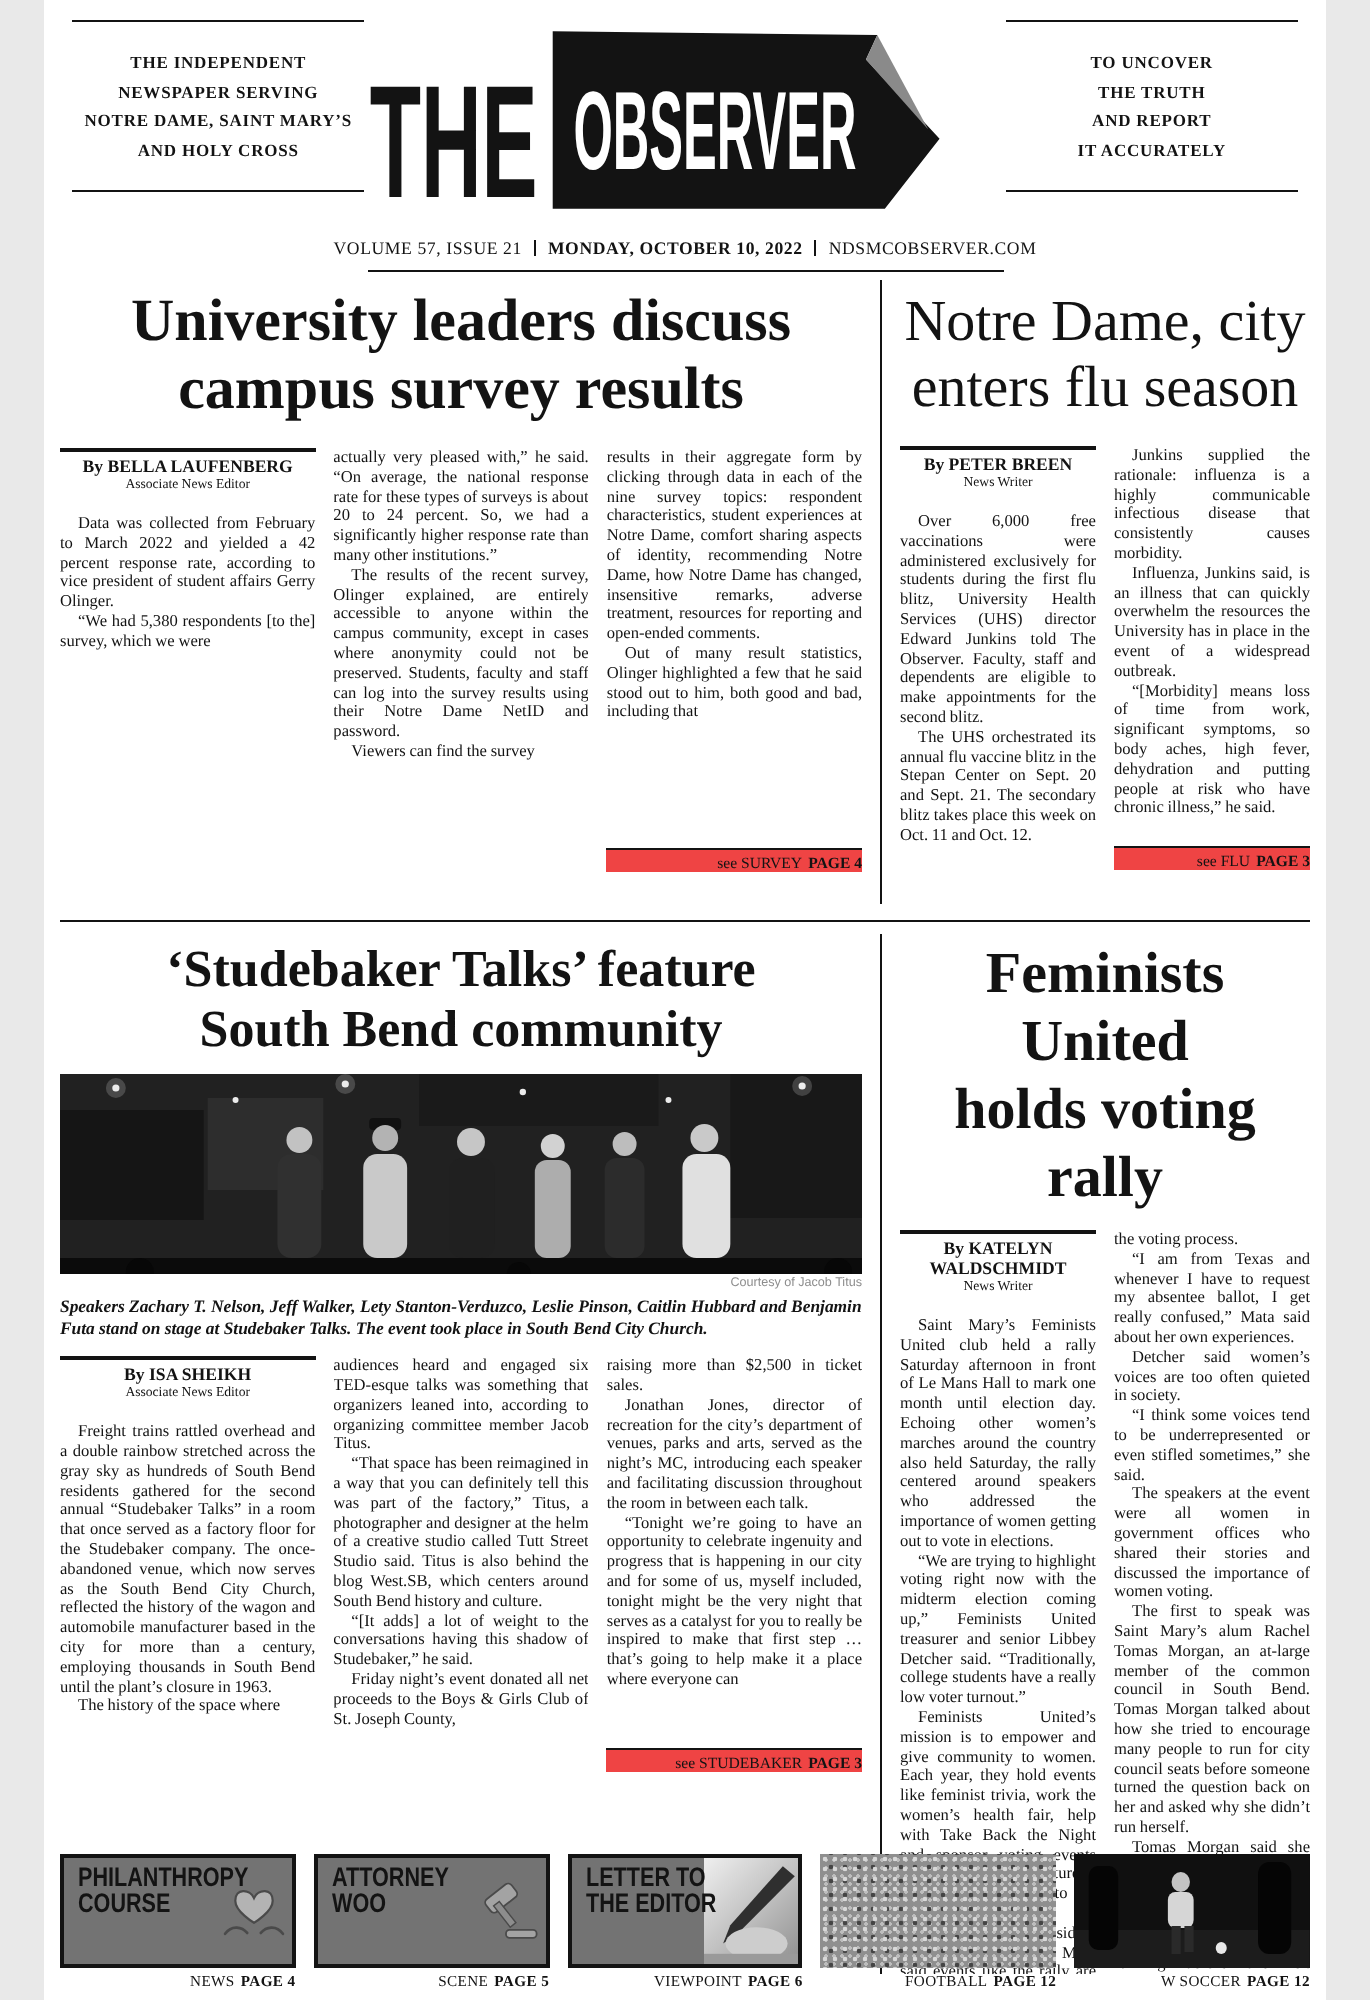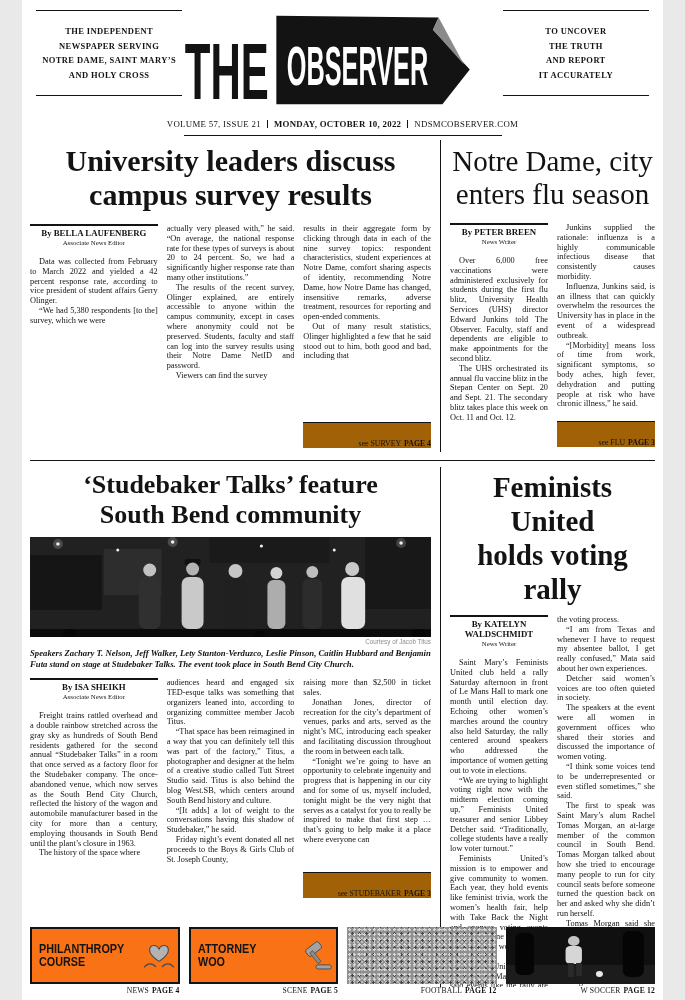--- a/index.html
+++ b/index.html
@@ -38,36 +38,36 @@
   .cols-stude{height:224px;}
   .cols-voting{height:372px;}
 
   .col p{margin:0;font-size:8.3px;line-height:9.8px;text-indent:9px;word-spacing:-.2px;}
   .col p.cont{text-indent:0;}
 
   .byline-block{border-top:2px solid #131313;padding-top:2px;margin-bottom:11px;text-align:center;}
   .byline{font-weight:bold;font-size:8.8px;}
   .byline-sub{font-size:6.8px;margin-top:1px;}
 
-  .jump{position:absolute;left:0;right:0;bottom:4px;background:#a16207;border-top:1px solid #131313;
-        padding-top:16px;text-align:right;font-size:7.8px;}
+  .jump{position:absolute;left:0;right:0;bottom:16px;background:#ef4444;border-top:1px solid #131313;
+        padding-top:2px;text-align:right;font-size:7.8px;}
   .jump b{margin-left:3px;}
 
   
   .photo{width:100%;height:100px;display:block;}
   .credit{text-align:right;font-size:6.3px;color:#8d8d8d;margin:1px 0 3px;
           font-family:"Liberation Sans",sans-serif;}
   .caption{font-weight:bold;font-style:italic;font-size:8.7px;line-height:10.6px;
            margin-bottom:9px;text-align:left;}
 
   
   .teasers{position:absolute;left:8px;right:8px;bottom:5px;display:flex;gap:9px;}
   .teaser{flex:1 1 0;min-width:0;}
   .t-media{height:57px;position:relative;overflow:hidden;}
-  .t-box{border:2.5px solid #131313;background:#f97316;display:flex;align-items:center;padding:3px 2px 3px 7px;}
+  .t-box{border:2.5px solid #131313;background:#737373;display:flex;padding:3px 2px 3px 7px;}
   .t-title{font-family:"Liberation Sans",sans-serif;font-weight:bold;font-size:13.5px;line-height:13.5px;
            transform:scaleX(.8);transform-origin:left center;white-space:nowrap;position:relative;z-index:1;}
   .t-icon{position:absolute;right:2px;top:50%;transform:translateY(-50%);}
   .scribe{position:absolute;top:0;right:0;bottom:0;width:42%;
           background:linear-gradient(135deg,#efefef 0%,#bdbdbd 55%,#8f8f8f 100%);}
   .scribe svg{width:100%;height:100%;display:block;}
   .crowd{background-color:#8f8f8f;
          background-image:radial-gradient(#d8d8d8 1px,transparent 1.3px),
                           radial-gradient(#454545 1px,transparent 1.3px),
                           radial-gradient(#bdbdbd .8px,transparent 1px);
@@ -260,22 +260,22 @@
           </div>
           <p>Saint Mary’s Feminists United club held a rally Saturday afternoon in front of Le Mans Hall to mark one month until election day. Echoing other women’s marches around the country also held Saturday, the rally centered around speakers who addressed the importance of women getting out to vote in elections.</p>
           <p>“We are trying to highlight voting right now with the midterm election coming up,” Feminists United treasurer and senior Libbey Detcher said. “Traditionally, college students have a really low voter turnout.”</p>
           <p>Feminists United’s mission is to empower and give community to women. Each year, they hold events like feminist trivia, work the women’s health fair, help with Take Back the Night and sponsor voting events such as the one on Saturday to encourage women to get out and vote.</p>
           <p>Feminists United president and junior Madison Mata said events like the rally are especially important to learn about and provide resources to assist</p>
         </div>
         <div class="col">
           <p class="cont">the voting process.</p>
           <p>“I am from Texas and whenever I have to request my absentee ballot, I get really confused,” Mata said about her own experiences.</p>
           <p>Detcher said women’s voices are too often quieted in society.</p>
+          <p>“I think some voices tend to be underrepresented or even stifled sometimes,” she said.</p>
           <p>The speakers at the event were all women in government offices who shared their stories and discussed the importance of women voting.</p>
-          <p>“I think some voices tend to be underrepresented or even stifled sometimes,” she said.</p>
           <p>The first to speak was Saint Mary’s alum Rachel Tomas Morgan, an at-large member of the common council in South Bend. Tomas Morgan talked about how she tried to encourage many people to run for city council seats before someone turned the question back on her and asked why she didn’t run herself.</p>
           <p>Tomas Morgan said she originally thought she didn’t have the knowledge, qualifications or experience to run. She had asked 60 people their opinions on her running before she felt validated enough to try.</p>
           <p>In her speech, Tomas</p>
           <div class="jump">
             <span>see VOTING</span><b>PAGE 3</b>
           </div>
         </div>
       </div>
     </article>
   </section>
@@ -309,20 +309,38 @@
           <rect x="8" y="7" width="18" height="9" rx="2.5" fill="#a3a3a3" stroke="#4a4a4a" stroke-width="1" transform="rotate(-38 17 11)"></rect>
           <rect x="17" y="13" width="4" height="15" fill="#8d8d8d" stroke="#4a4a4a" stroke-width="0.8" transform="rotate(-38 19 20)"></rect>
           <rect x="20" y="29" width="17" height="4.5" rx="2" fill="#a3a3a3" stroke="#4a4a4a" stroke-width="1"></rect>
         </svg>
       </div>
       <div class="t-cap">
         <span>SCENE</span><b>PAGE 5</b>
       </div>
     </div>
 
+    <div class="teaser">
+      <div class="t-media t-box">
+        <div class="t-title">
+          <span>LETTER TO</span><br>
+          <span>THE EDITOR</span>
+        </div>
+        <div class="scribe">
+          <svg viewBox="0 0 40 52" preserveAspectRatio="none">
+            <polygon points="33,4 38,9 15,36 8,42 11,33" fill="#2f2f2f"></polygon>
+            <ellipse cx="22" cy="42" rx="13" ry="8" fill="#cdcdcd"></ellipse>
+            <rect x="0" y="47" width="40" height="5" fill="#9a9a9a"></rect>
+          </svg>
+        </div>
+      </div>
+      <div class="t-cap">
+        <span>VIEWPOINT</span><b>PAGE 6</b>
+      </div>
+    </div>
 
     <div class="teaser">
       <div class="t-media crowd"></div>
       <div class="t-cap">
         <span>FOOTBALL</span><b>PAGE 12</b>
       </div>
     </div>
 
     <div class="teaser">
       <div class="t-media soccer">

